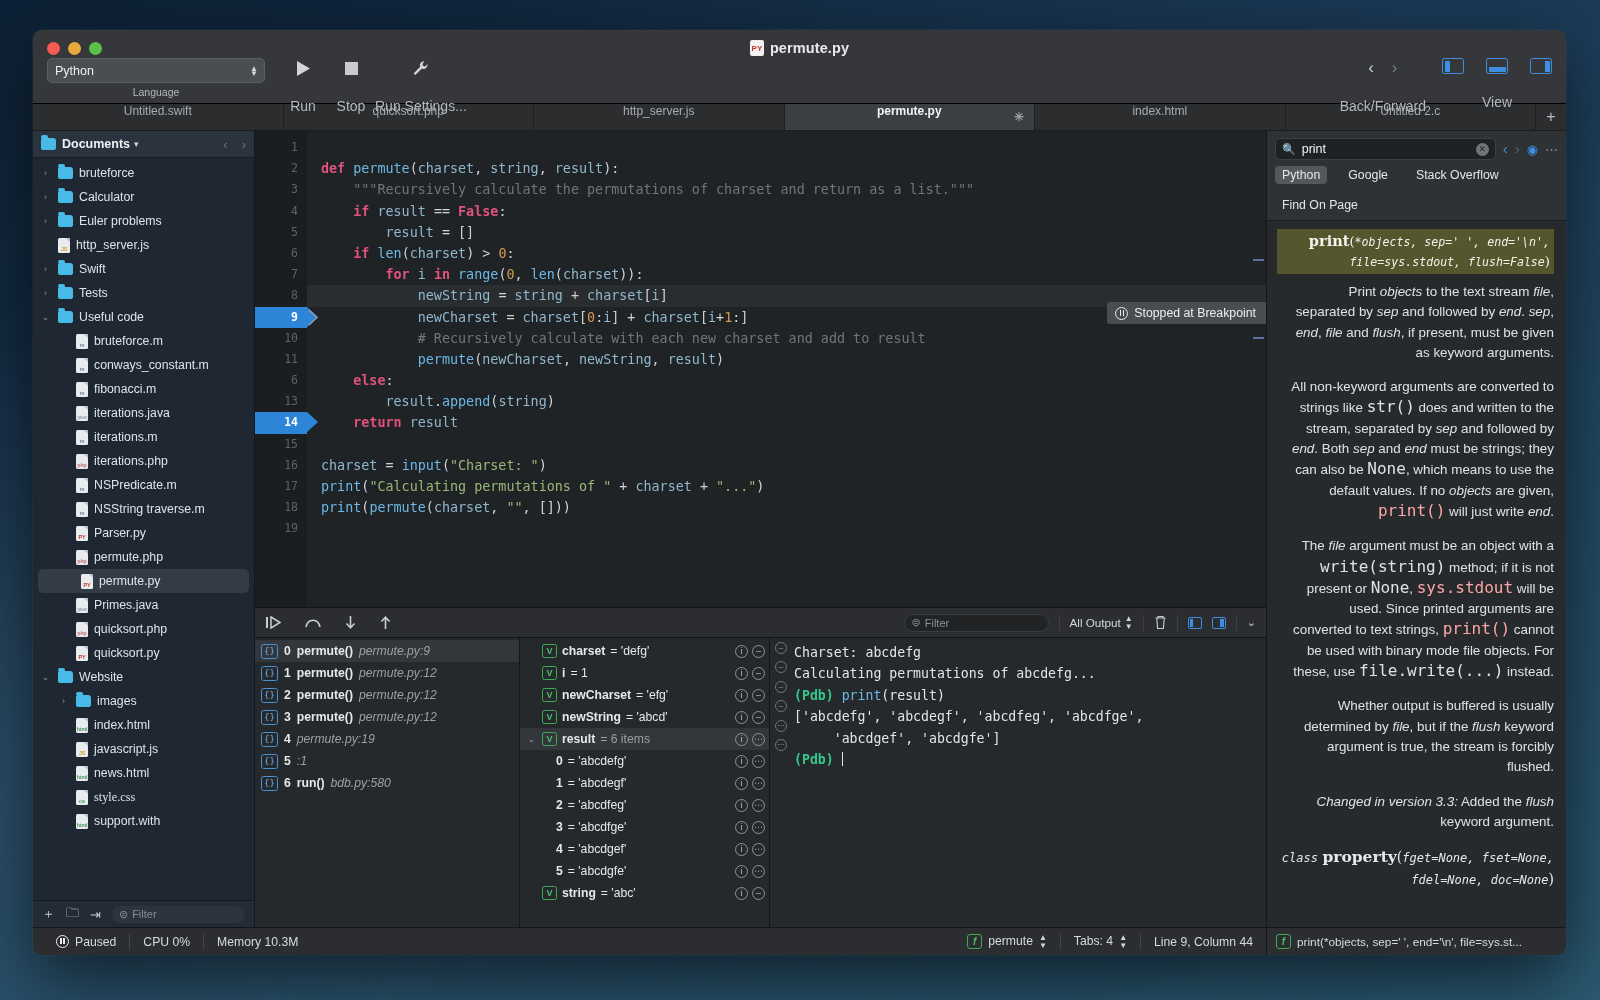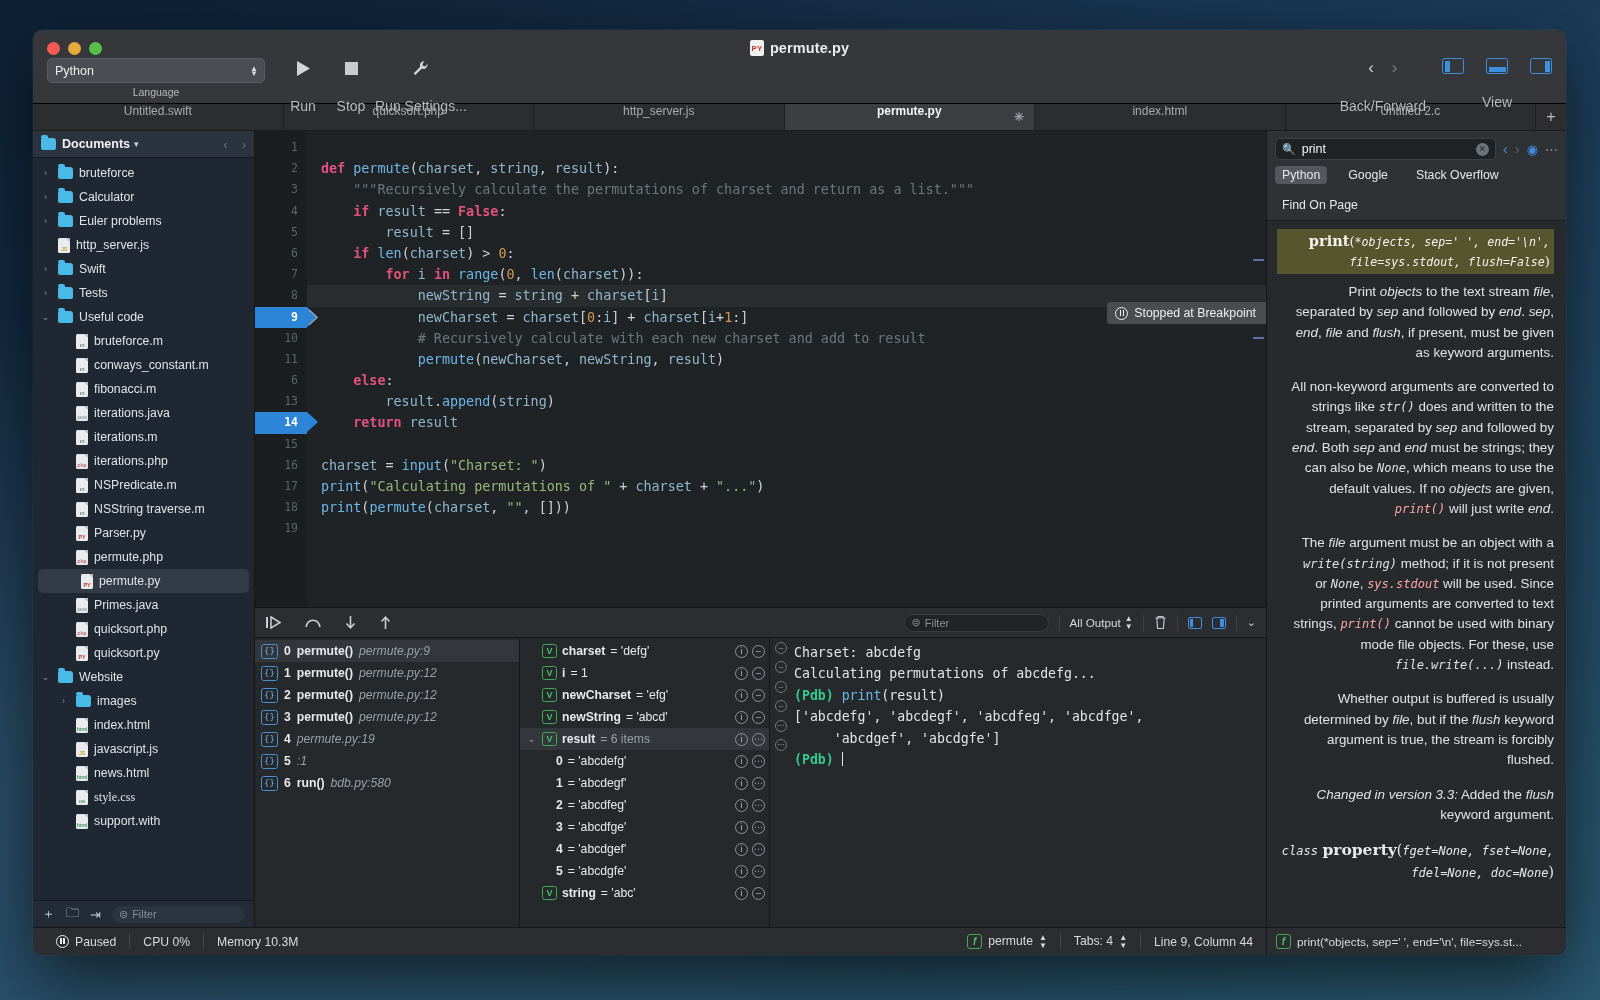--- a/index.html
+++ b/index.html
@@ -174,21 +174,21 @@
   .eye{color:#3e8fe0;font-size:13px;}
   .docsrc{display:flex;gap:14px;margin-top:6px;align-items:center;flex-wrap:wrap;}
   .srcchip{color:#e4e7e9;font-size:12.3px;padding:2px 7px;border-radius:4px;}
   .srcchip.on{background:#54585c;}
   .docbody{flex:1 1 auto;overflow:hidden;padding:8px 12px 0 10px;text-align:right;}
   .sig{background:#55552e;color:#f3f3ec;font-family:"DejaVu Serif",serif;font-size:13.2px;line-height:19px;padding:2px 4px;margin-bottom:8px;}
   .sig b{font-family:"DejaVu Serif",serif;font-size:14.5px;}
   .sig i{font-style:italic;font-family:"DejaVu Sans Mono",monospace;font-size:11.6px;}
   .p{color:#dfe2e4;font-size:13.4px;line-height:20.3px;margin:0 0 14px 14px;}
   .p i{font-style:italic;}
-  .mono{font-family:"DejaVu Sans Mono",monospace;font-size:12px;font-style:italic;}
+  .mono{font-family:"DejaVu Sans Mono",monospace;font-size:16px;}
   .mono.blue{color:#fca5a5;}
   .classline{color:#e6e9eb;font-size:14px;font-family:"DejaVu Serif",serif;margin-left:0;line-height:21px;}
   .classline b{font-size:15.5px;}
   .classline i{font-style:italic;font-family:"DejaVu Sans Mono",monospace;font-size:12px;}
 
   
   .status{height:28px;background:#2b2d30;display:flex;align-items:center;flex:0 0 auto;border-top:1px solid #141618;color:#d6dadd;font-size:12.2px;}
   .st-left{display:flex;align-items:center;gap:0;padding-left:10px;}
   .stitem{padding:0 13px;display:flex;align-items:flex-start;gap:6px;white-space:nowrap;}
   .vsep{width:1px;height:15px;background:#44484b;}

